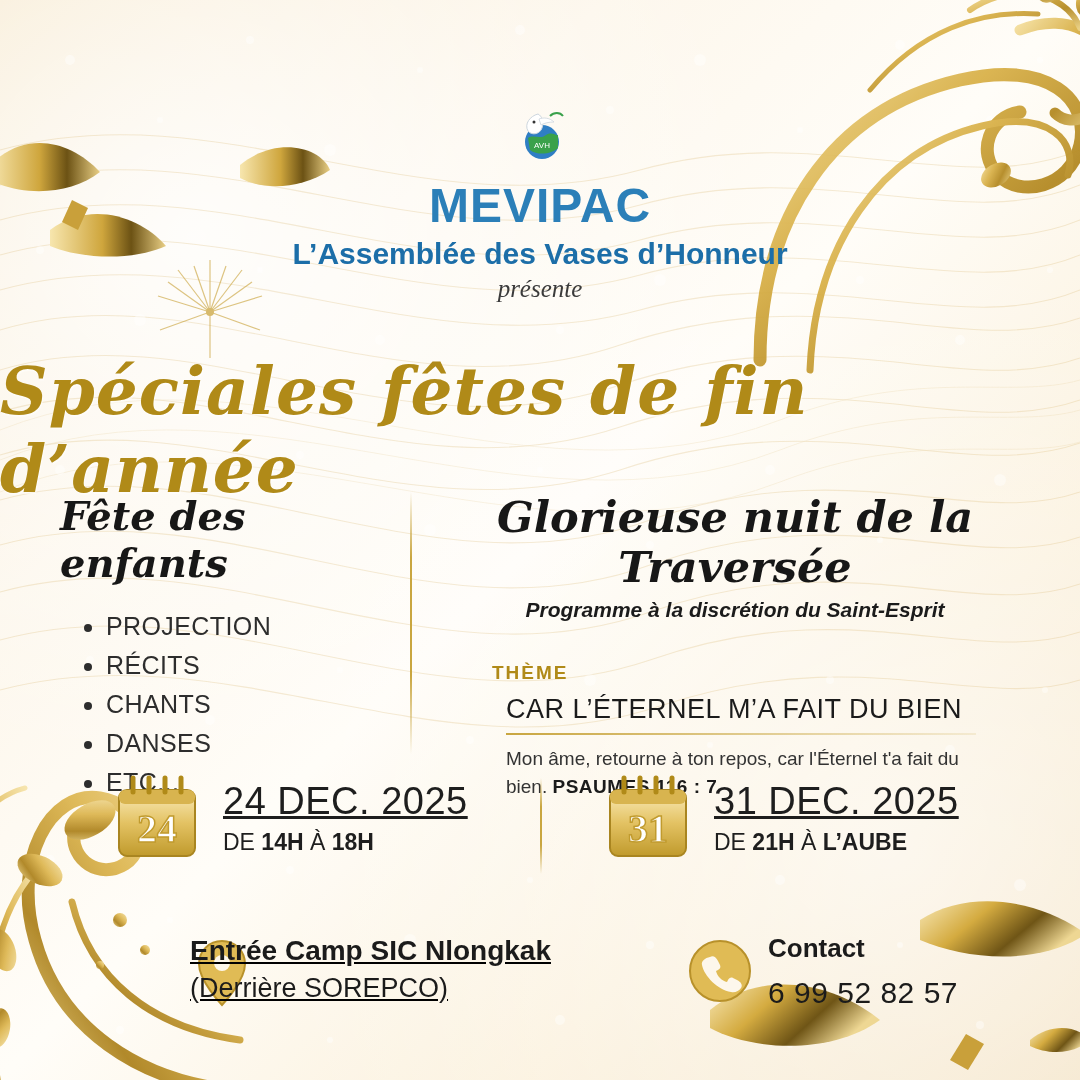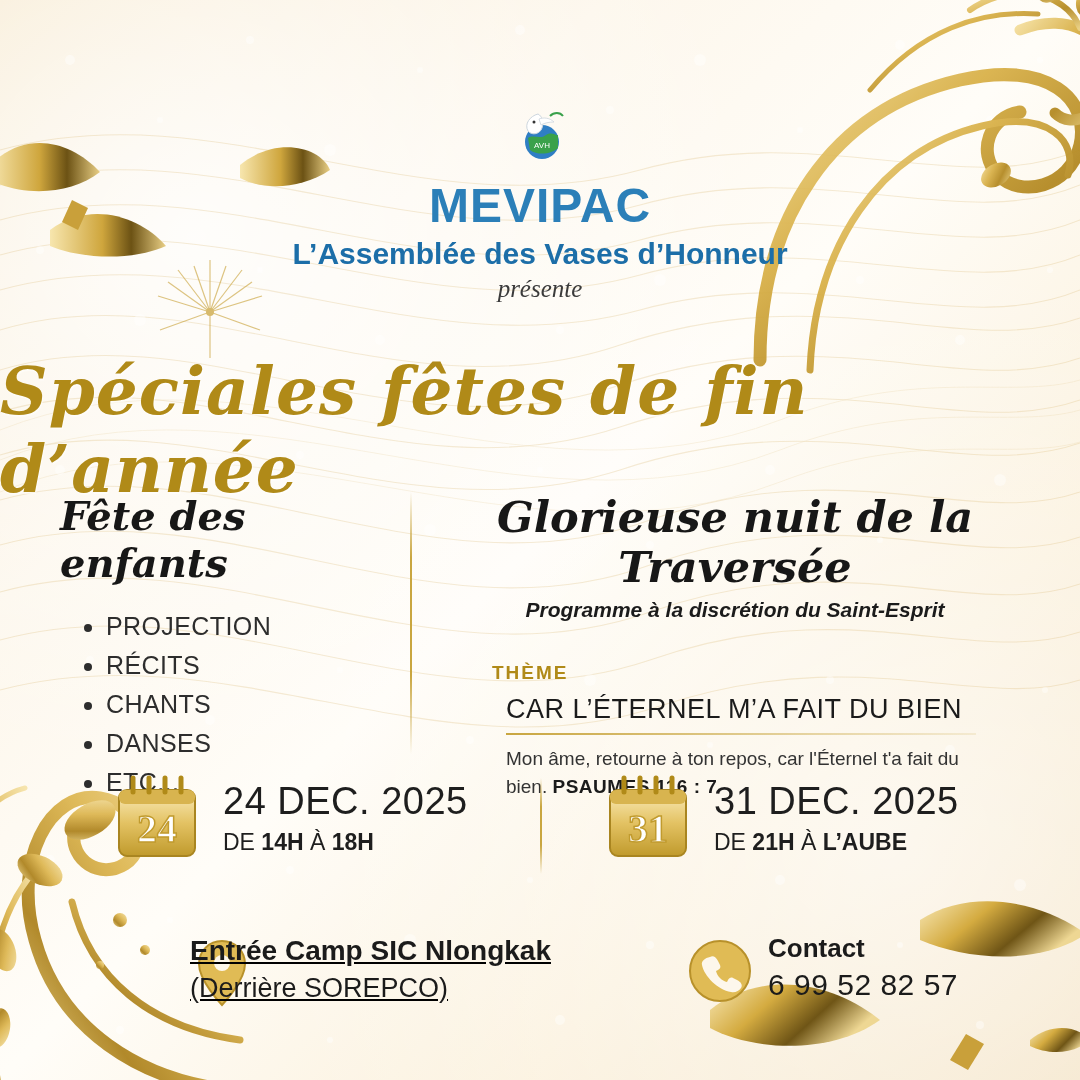--- a/index.html
+++ b/index.html
@@ -118,38 +118,38 @@
     font-size: 19px; color: #333; line-height: 1.45; width: 470px;
   }
   .verse-ref { font-weight: bold; letter-spacing: .5px; color: #1b1b1b; }
 
   
   .date-row { position: absolute; top: 770px; left: 0; right: 0; height: 120px; }
   .date-block { position: absolute; display: flex; align-items: center; gap: 18px; }
   .date-1 { left: 109px; }
   .date-2 { left: 600px; }
   .cal { width: 96px; height: 96px; }
-  .date-main { font-size: 38px; color: #1e1e1e; letter-spacing: .5px; }
+  .date-main { font-size: 38px; color: #1e1e1e; letter-spacing: .5px; text-decoration: underline; }
   .date-time { font-size: 23px; color: #1e1e1e; margin-top: 6px; }
   .date-time b { font-weight: bold; }
 
   .divider-dates {
     position: absolute; left: 540px; top: 778px; width: 2px; height: 96px;
     background: linear-gradient(to bottom, rgba(201,166,64,0), #c9a640 30%, #c9a640 70%, rgba(201,166,64,0));
   }
 
   
   .footer { position: absolute; top: 925px; left: 0; right: 0; height: 110px; }
   .addr { position: absolute; left: 190px; top: 10px; text-decoration: underline; }
   .addr-line1 { font-size: 28px; font-weight: bold; color: #1b1b1b; }
   .addr-line2 { font-size: 27px; color: #1b1b1b; margin-top: 6px; }
   .pin { position: absolute; left: 196px; top: 14px; width: 52px; height: 68px; }
   .contact { position: absolute; left: 768px; top: 8px; }
   .contact-label { font-size: 26px; font-weight: bold; color: #1b1b1b; }
-  .contact-num { font-size: 30px; color: #1b1b1b; margin-top: 4px; letter-spacing: .5px; }
+  .contact-num { font-size: 30px; color: #1b1b1b; margin-top: 12px; letter-spacing: .5px; }
   .phone-ic { position: absolute; left: 688px; top: 14px; width: 64px; height: 64px; }
 </style>
 </head>
 <body>
 
 <div class="bg"></div>
 
 <svg class="bg-waves" viewBox="0 0 1080 1080" preserveAspectRatio="none">
   <g fill="none" stroke="#d9b874" stroke-width="1.1" opacity="0.5">
     <path d="M0,150 C220,90 420,230 640,170 C820,120 960,200 1080,150"></path>

